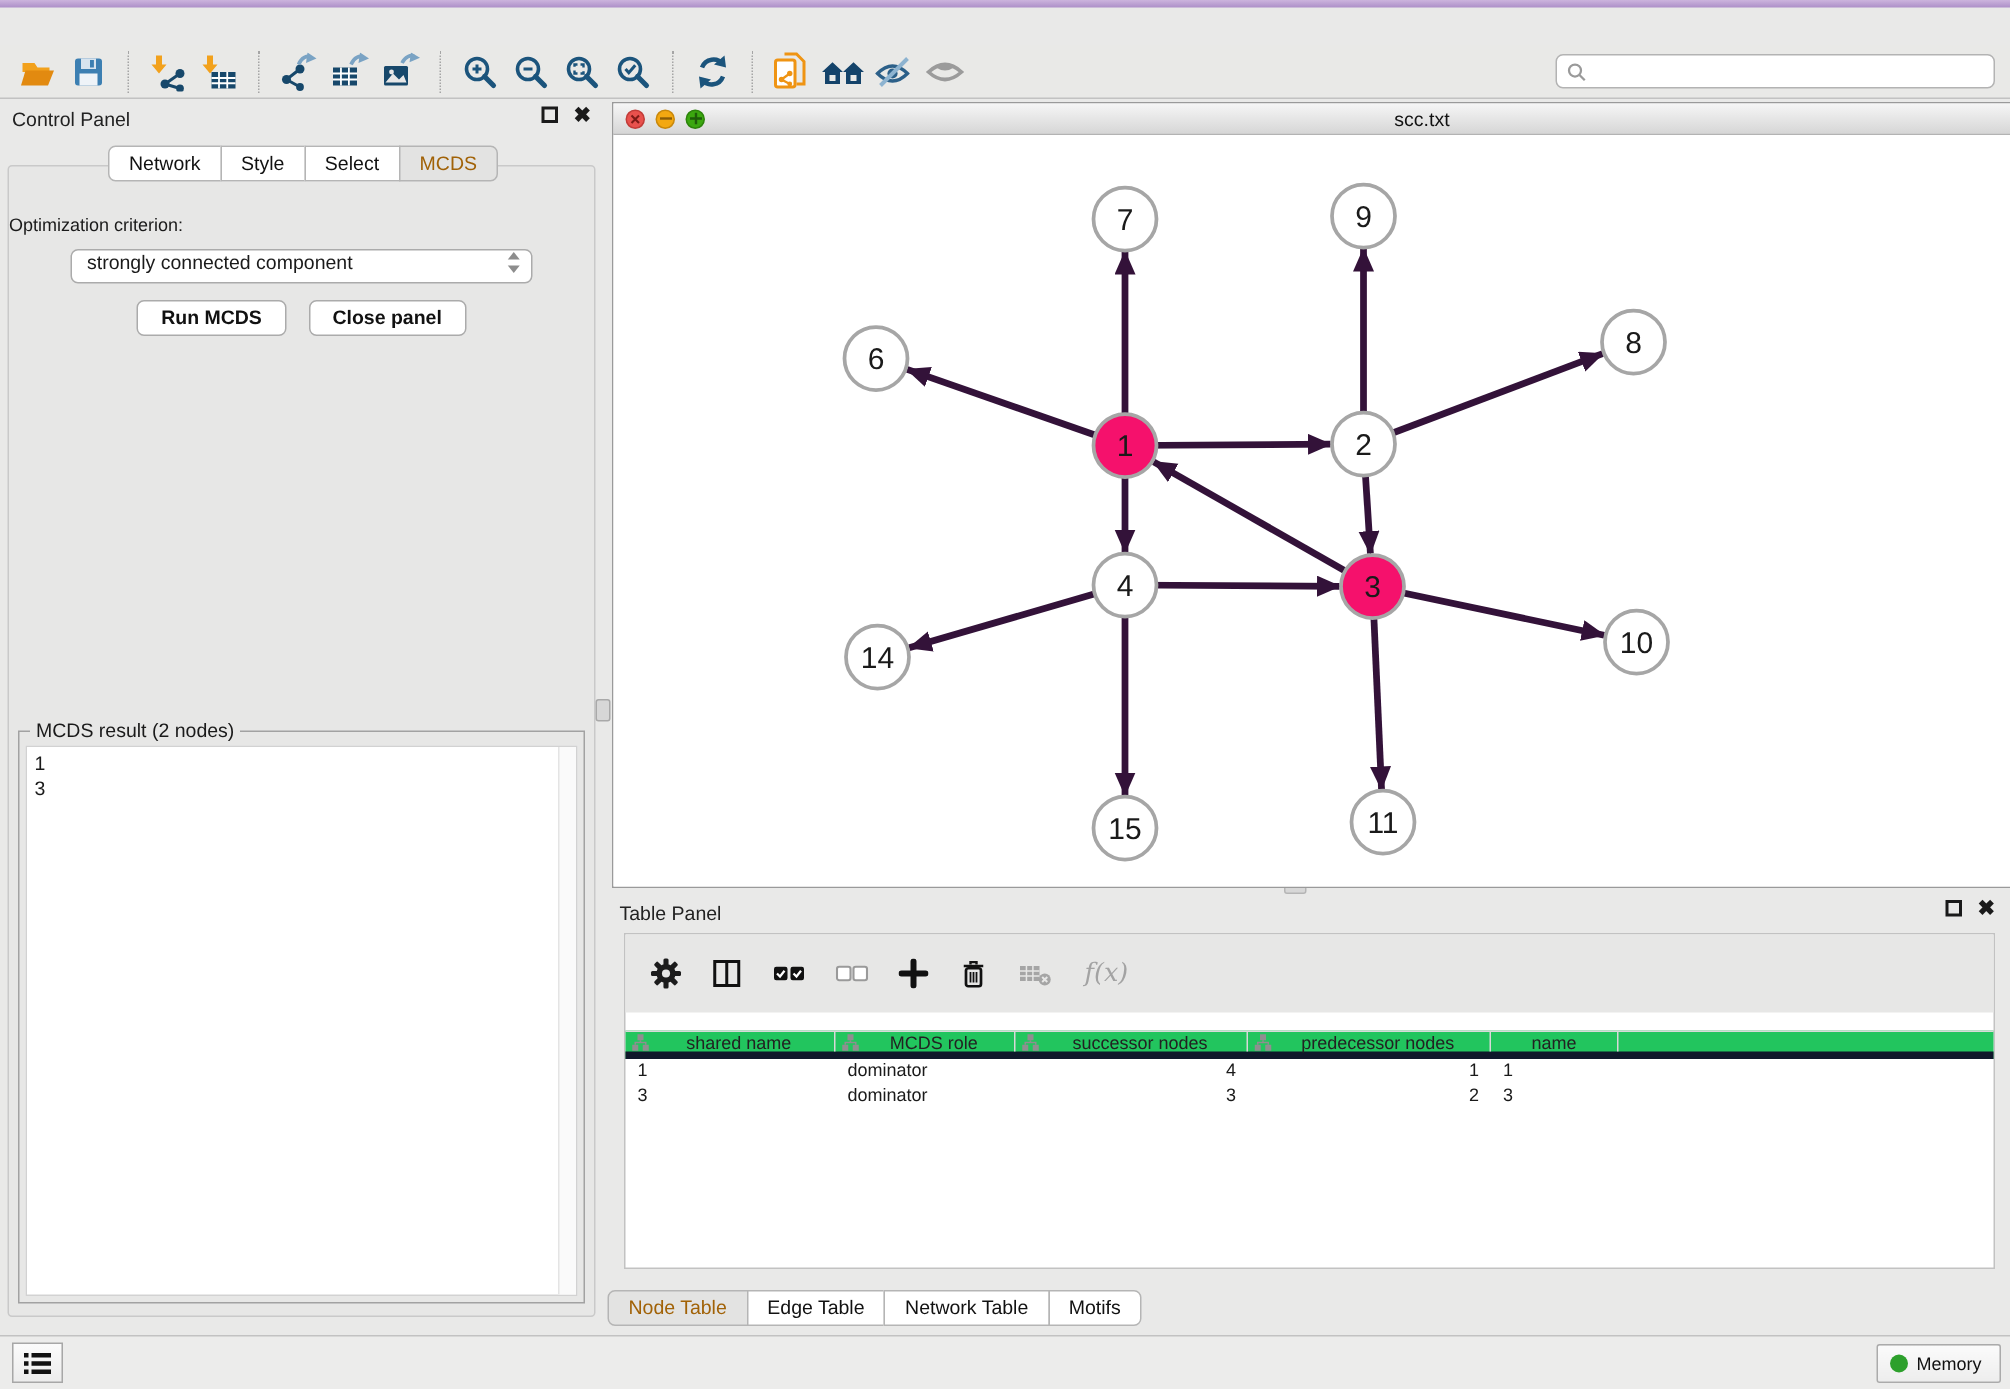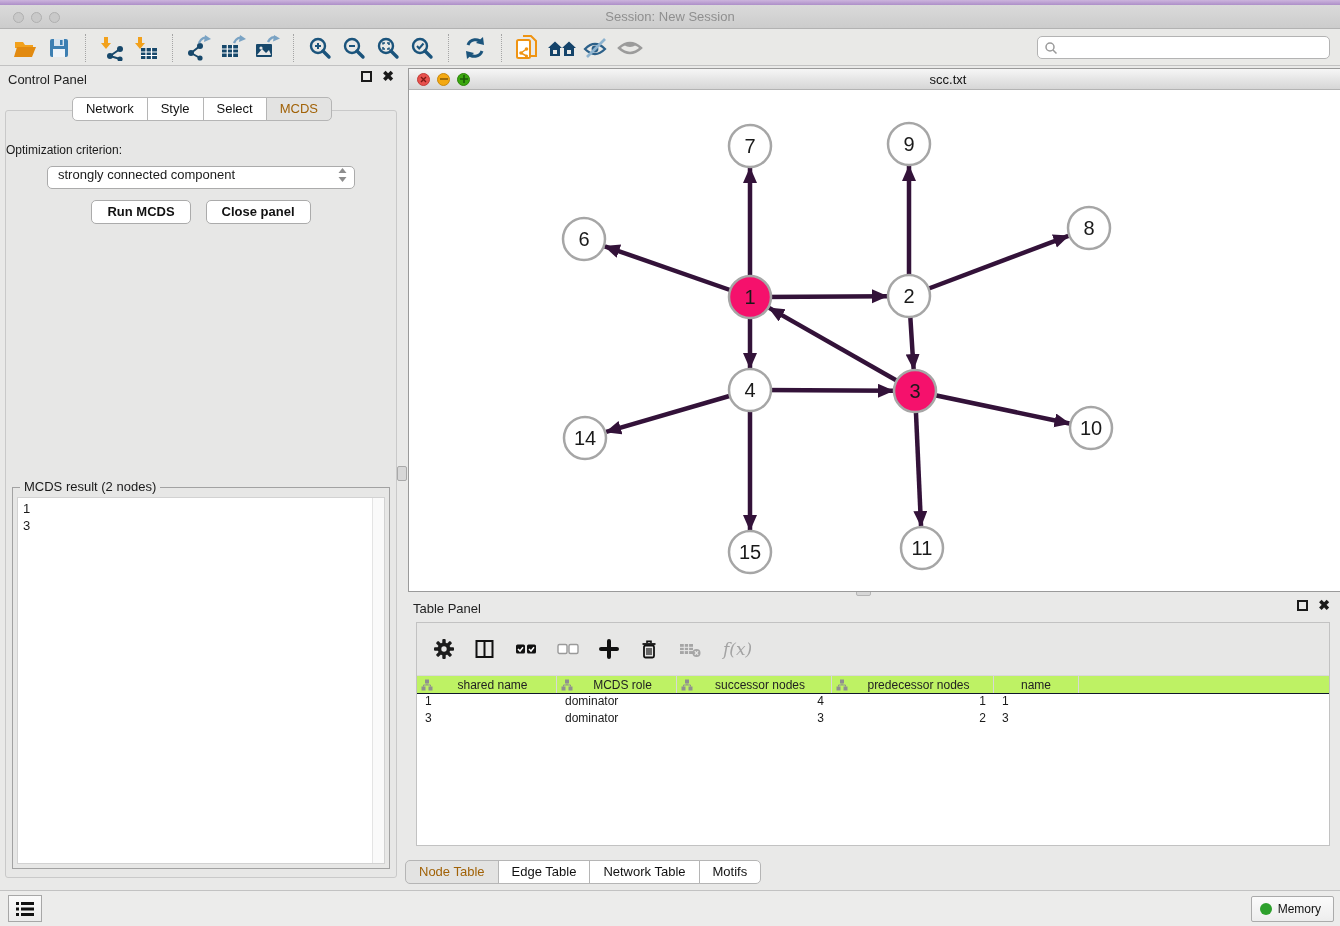--- a/index.html
+++ b/index.html
@@ -76,22 +76,22 @@
   .fd-amber { left:28px; background:#f3a811; border:1px solid #c9880b; }
   .fd-green { left:48px; background:#3ba70f; border:1px solid #2c840a; }
   .nw-canvas { position:absolute; left:0; top:21px; right:0; bottom:0; background:#fff; }
   
   .table-panel { position:absolute; left:405px; top:595px; right:0; height:295px; }
   .tp-inner { position:absolute; left:11px; right:10px; top:27px; bottom:44px;
     background:#fff; border:1px solid #c2c2c2; }
   .tp-toolbar { height:52px; background:#e7e7e6; display:flex; align-items:center;
     gap:20px; padding-left:16px; }
   .tp-tbtn { display:flex; align-items:center; justify-content:center; }
-  .tbl-header { display:flex; height:19px; background:#bef264; border-top:1px solid #d9d9d9;
-    border-bottom:1px solid #0f172a; font-size:12px; color:#222; }
+  .tbl-header { display:flex; height:19px; background:#22c55e; border-top:1px solid #d9d9d9;
+    border-bottom:5px solid #0f172a; font-size:12px; color:#222;margin-top:12px; }
   .th-cell { display:flex; align-items:center; border-right:1px solid #d8d8d8; padding:0 4px; }
   .th-cell .lbl { flex:1; text-align:center; }
   .tbl-row { display:flex; height:16.5px; font-size:12px; }
   .td { padding:0 8px; overflow:hidden; white-space:nowrap; }
   .al { text-align:left; } .ar { text-align:right; }
   .tp-tabs { position:absolute; left:0; right:0; bottom:6px; display:flex; }
   
   .status-bar { position:absolute; left:0; right:0; bottom:0; height:36px; background:#ececeb;
     border-top:1px solid #c2c2c2; }
   .list-btn { position:absolute; left:8px; top:4px; width:34px; height:27px;
@@ -104,26 +104,20 @@
   .fx-label { font-family:"DejaVu Serif", serif; font-style:italic; color:#a3a3a3; font-size:17px; }
   svg { display:block; }
 </style>
 </head>
 <body>
 
 <div class="app">
 
   <div class="top-strip"></div>
 
-  <div class="titlebar">
-    <span class="tl-dot t1"></span>
-    <span class="tl-dot t2"></span>
-    <span class="tl-dot t3"></span>
-    <div class="win-title">Session: New Session</div>
-  </div>
 
   <div class="toolbar">
     <div class="tb-btn">
       <svg width="26" height="26" viewBox="0 0 26 26">
         <path d="M3 7 h8 l2 3 h8 v3 H3 z" fill="#f2a11c"></path>
         <path d="M5 12 h19 l-4 10 H2 z" fill="#e28a10"></path>
       </svg>
     </div>
     <div class="tb-btn">
       <svg width="26" height="26" viewBox="0 0 26 26">

